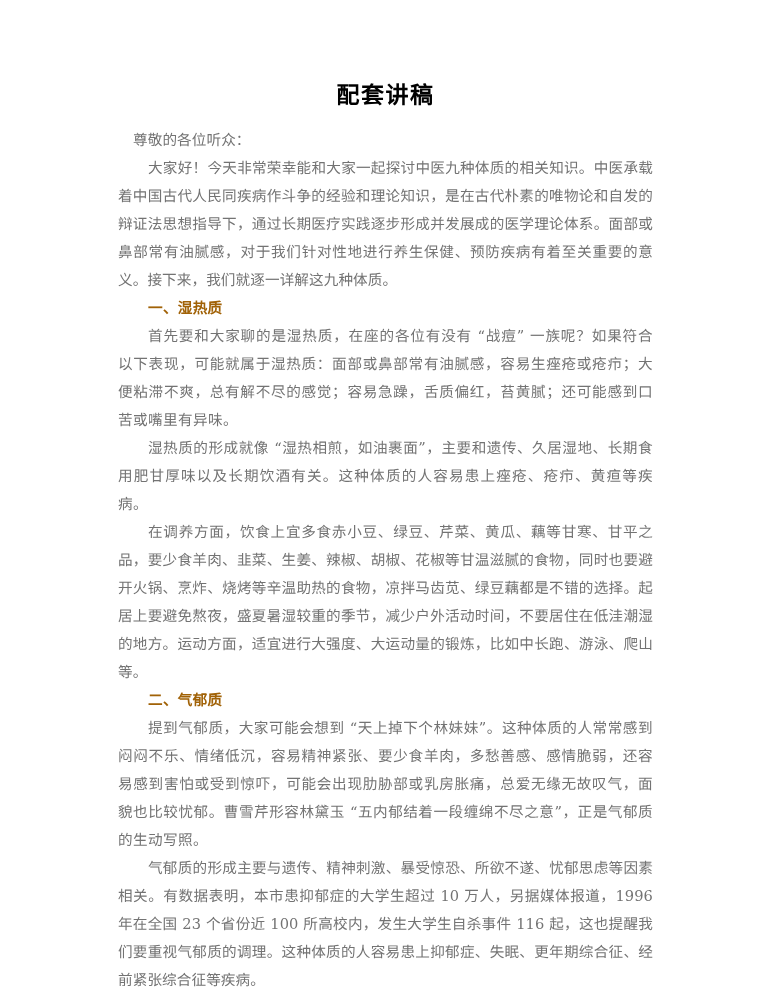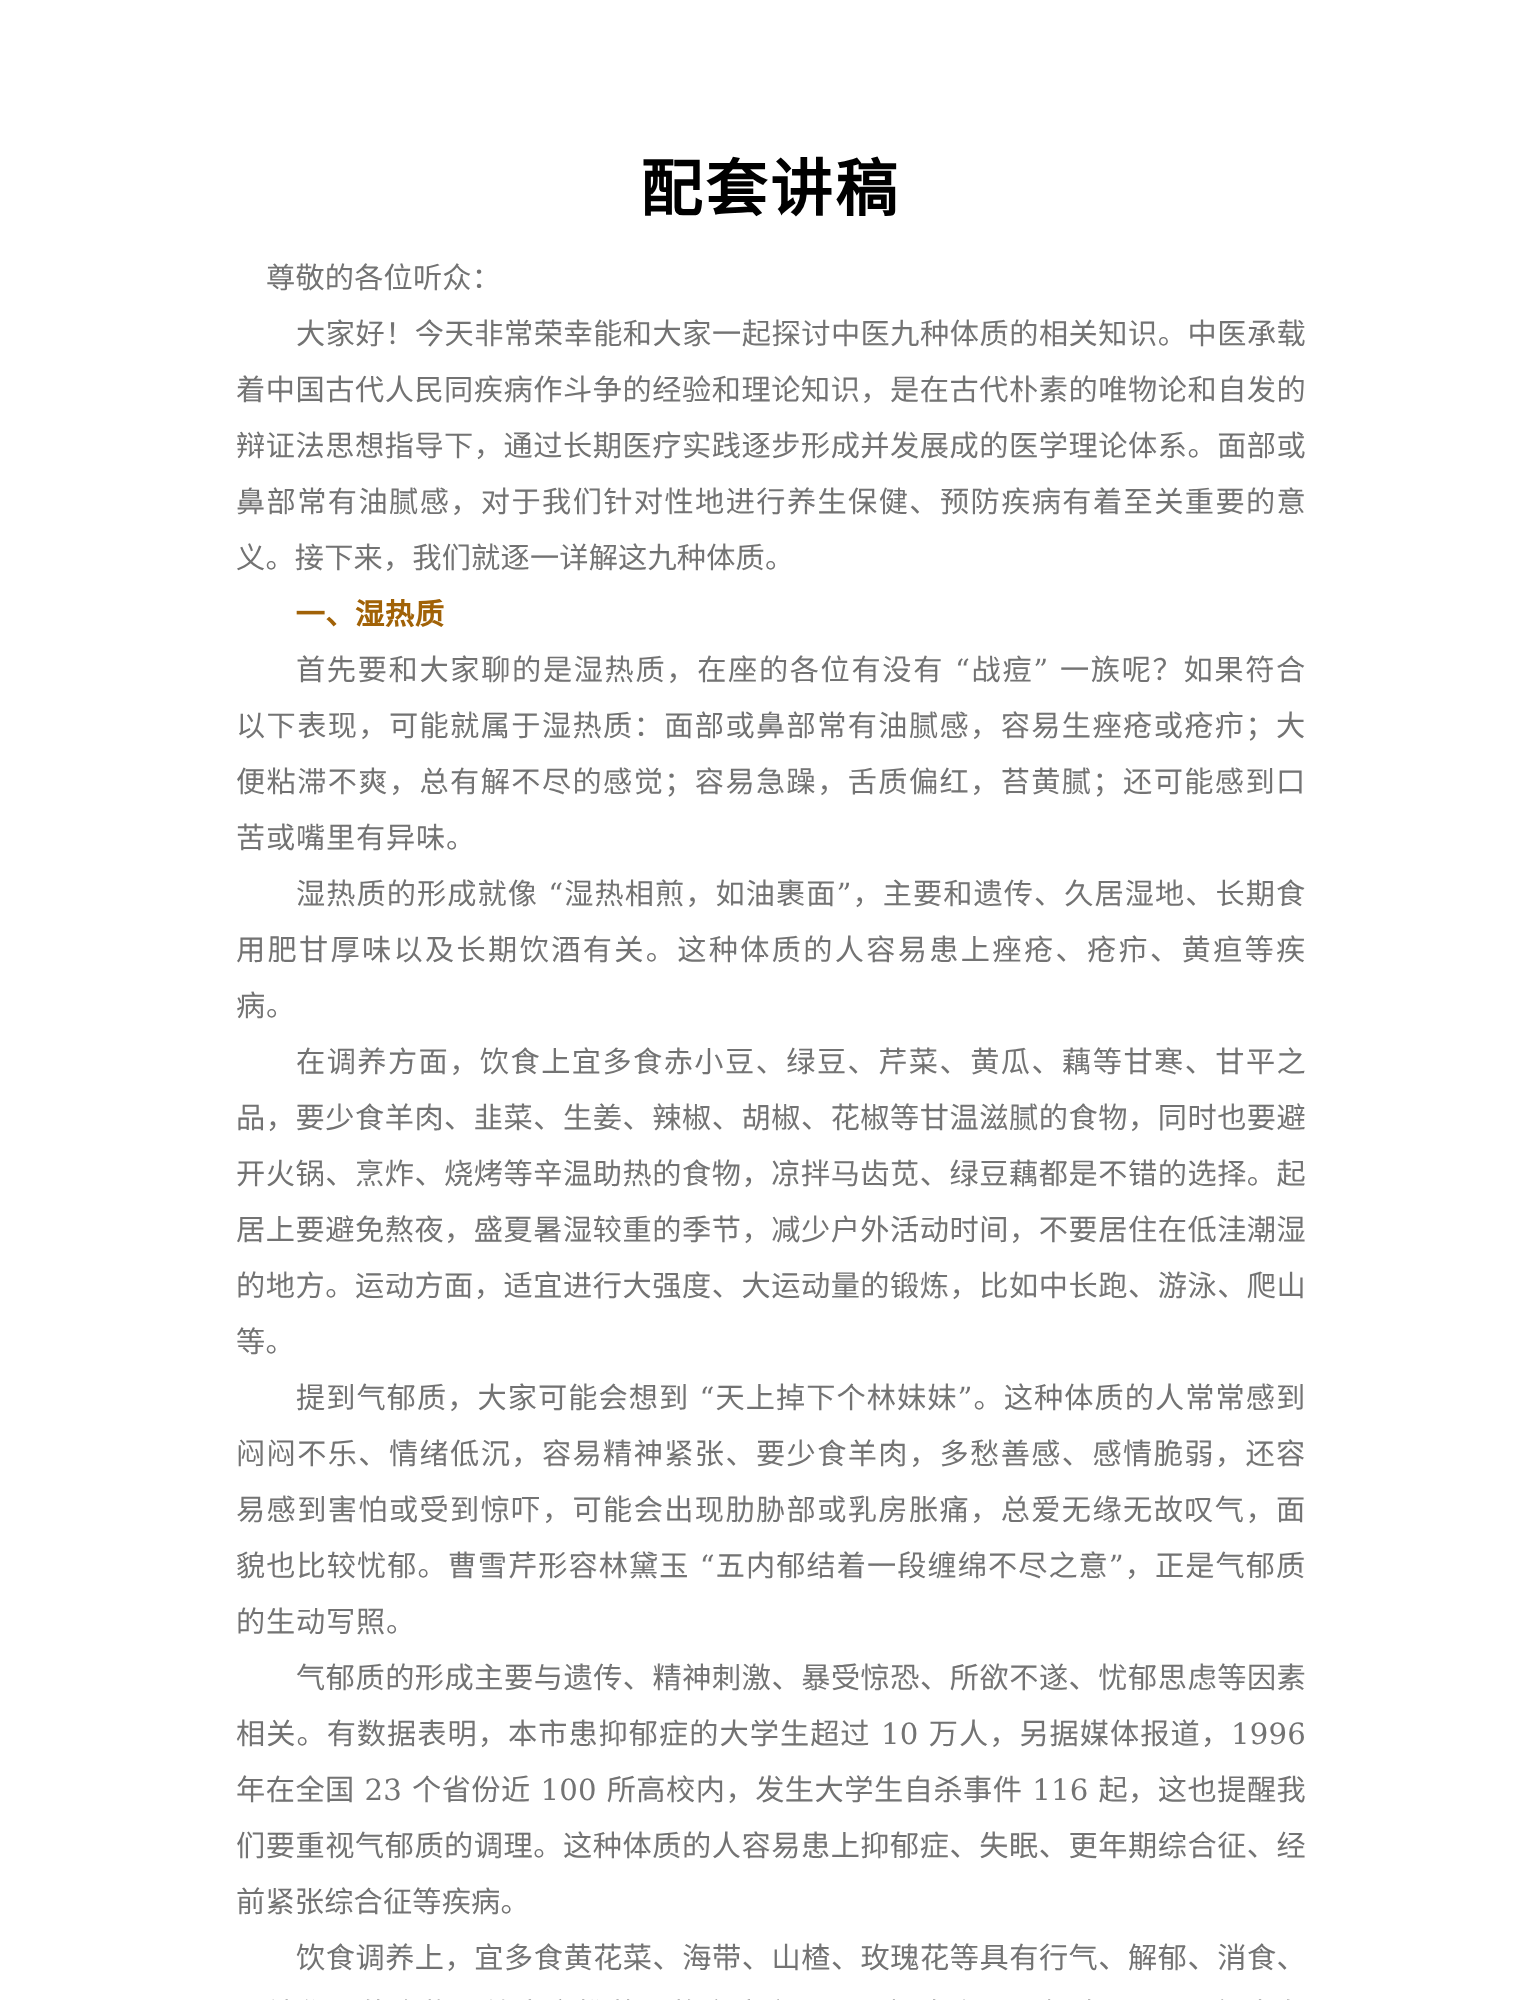--- a/index.html
+++ b/index.html
@@ -18,21 +18,21 @@
   .page {
     position: relative;
     width: 770px;
     height: 1000px;
     background: #ffffff;
     box-sizing: border-box;
     padding: 78px 117px 0 118px;
   }
   .doc-title {
     text-align: center;
-    font-size: 31px;
+    font-size: 23px;
     font-weight: bold;
     line-height: 34px;
     letter-spacing: 1.5px;
     margin: 0 0 14px 0;
     color: #000000;
   }
   .para {
     font-size: 14.6px;
     line-height: 28px;
     margin: 0;
@@ -73,20 +73,21 @@
   <p class="para indent-2">大家好！今天非常荣幸能和大家一起探讨中医九种体质的相关知识。中医承载着中国古代人民同疾病作斗争的经验和理论知识，是在古代朴素的唯物论和自发的辩证法思想指导下，通过长期医疗实践逐步形成并发展成的医学理论体系。面部或鼻部常有油腻感，对于我们针对性地进行养生保健、预防疾病有着至关重要的意义。接下来，我们就逐一详解这九种体质。</p>
 
   <h2 class="section-heading">一、湿热质</h2>
 
   <p class="para indent-2 wide-gap">首先要和大家聊的是湿热质，在座的各位有没有 “战痘” 一族呢？如果符合以下表现，可能就属于湿热质：面部或鼻部常有油腻感，容易生痤疮或疮疖；大便粘滞不爽，总有解不尽的感觉；容易急躁，舌质偏红，苔黄腻；还可能感到口苦或嘴里有异味。</p>
 
   <p class="para indent-2 wide-gap">湿热质的形成就像 “湿热相煎，如油裹面”，主要和遗传、久居湿地、长期食用肥甘厚味以及长期饮酒有关。这种体质的人容易患上痤疮、疮疖、黄疸等疾病。</p>
 
   <p class="para indent-2">在调养方面，饮食上宜多食赤小豆、绿豆、芹菜、黄瓜、藕等甘寒、甘平之品，要少食羊肉、韭菜、生姜、辣椒、胡椒、花椒等甘温滋腻的食物，同时也要避开火锅、烹炸、烧烤等辛温助热的食物，凉拌马齿苋、绿豆藕都是不错的选择。起居上要避免熬夜，盛夏暑湿较重的季节，减少户外活动时间，不要居住在低洼潮湿的地方。运动方面，适宜进行大强度、大运动量的锻炼，比如中长跑、游泳、爬山等。</p>
 
+  <h2 class="section-heading">二、气郁质</h2>
 
   <p class="para indent-2 wide-gap">提到气郁质，大家可能会想到 “天上掉下个林妹妹”。这种体质的人常常感到闷闷不乐、情绪低沉，容易精神紧张、要少食羊肉，多愁善感、感情脆弱，还容易感到害怕或受到惊吓，可能会出现肋胁部或乳房胀痛，总爱无缘无故叹气，面貌也比较忧郁。曹雪芹形容林黛玉 “五内郁结着一段缠绵不尽之意”，正是气郁质的生动写照。</p>
 
   <p class="para indent-2">气郁质的形成主要与遗传、精神刺激、暴受惊恐、所欲不遂、忧郁思虑等因素相关。有数据表明，本市患抑郁症的大学生超过 10 万人，另据媒体报道，1996 年在全国 23 个省份近 100 所高校内，发生大学生自杀事件 116 起，这也提醒我们要重视气郁质的调理。这种体质的人容易患上抑郁症、失眠、更年期综合征、经前紧张综合征等疾病。</p>
 
   <p class="para indent-2">饮食调养上，宜多食黄花菜、海带、山楂、玫瑰花等具有行气、解郁、消食、醒神作用的食物。给大家推荐两款食疗方：一是橘皮粥，取橘皮 50g 研细末备用，粳米 100g 淘</p>
 
 </div>
 
 </body></html>

